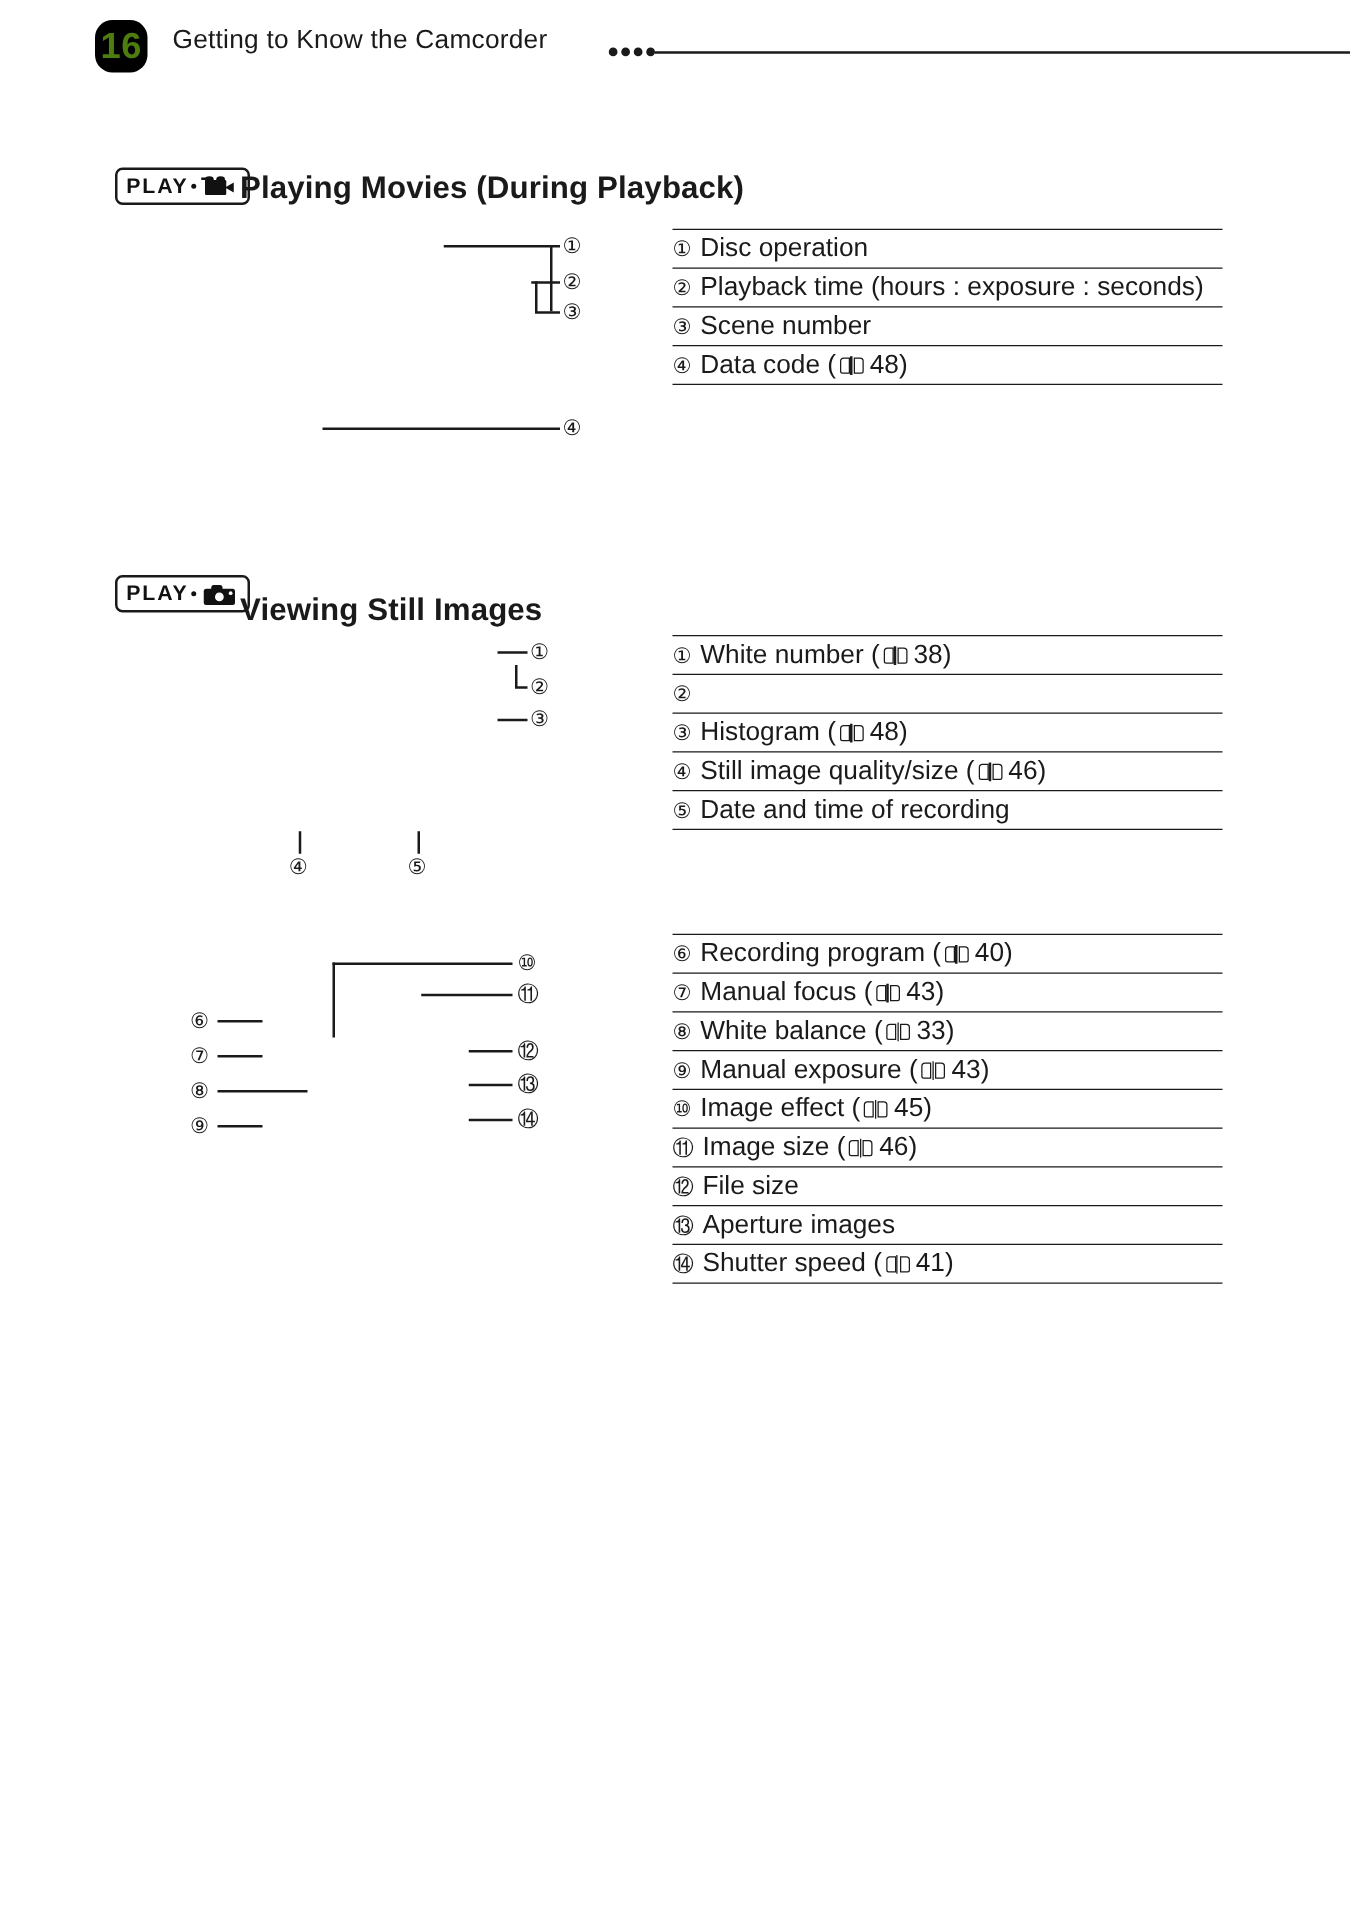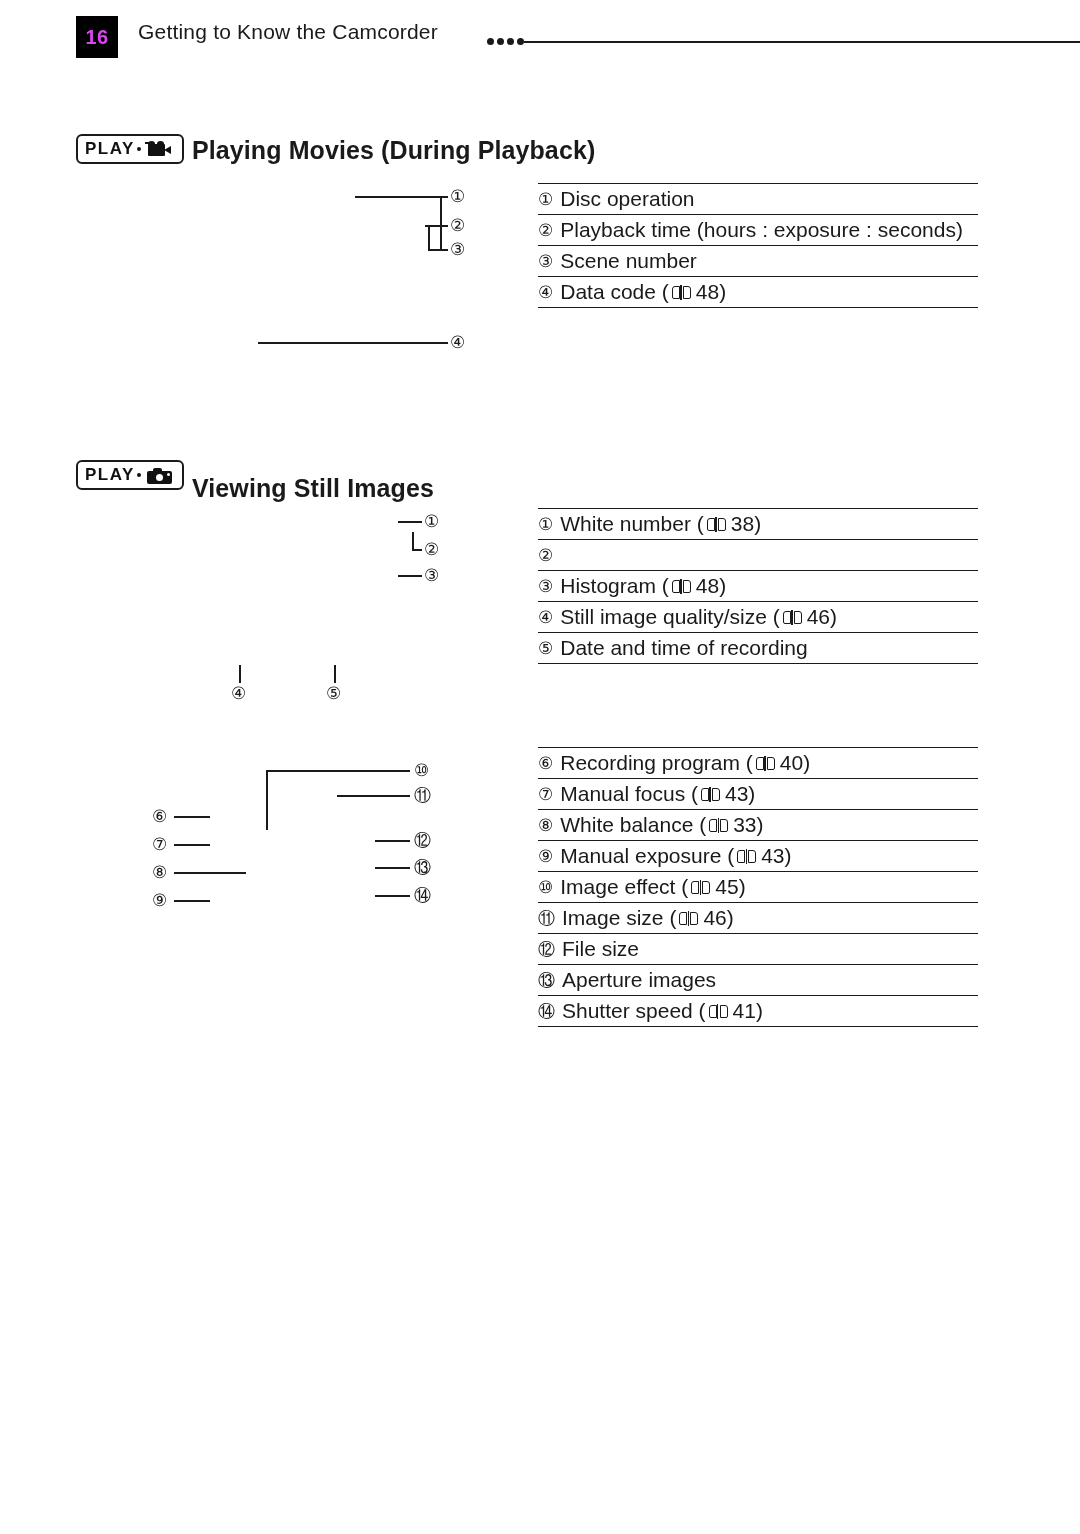--- a/index.html
+++ b/index.html
@@ -24,27 +24,28 @@
     width: 1080px;
     height: 70px;
   }
   .page-num-box {
     position: absolute;
     left: 76px;
     top: 16px;
     width: 42px;
     height: 42px;
     background: #000000;
-    color: #d946ef;
-    font-size: 20px;
+    color: #4d7c0f;
+    font-size: 29px;
     font-weight: bold;
     display: flex;
     align-items: center;
     justify-content: center;
     letter-spacing: 0.5px;
+    border-radius: 14px;
   }
   .header-title {
     position: absolute;
     left: 138px;
     top: 20px;
     font-size: 21px;
     color: #1a1a1a;
     letter-spacing: 0.2px;
   }
   .header-dots {
@@ -81,20 +82,21 @@
     position: absolute;
     width: 108px;
     height: 30px;
     border: 2px solid #1a1a1a;
     border-radius: 6px;
     background: #ffffff;
     box-sizing: border-box;
     display: flex;
     align-items: center;
     padding-left: 7px;
+    margin-left: 16px;
   }
   .play-badge .ptext {
     font-size: 17px;
     font-weight: bold;
     letter-spacing: 1.5px;
     color: #111;
   }
   .play-badge .pdot {
     width: 4px;
     height: 4px;

